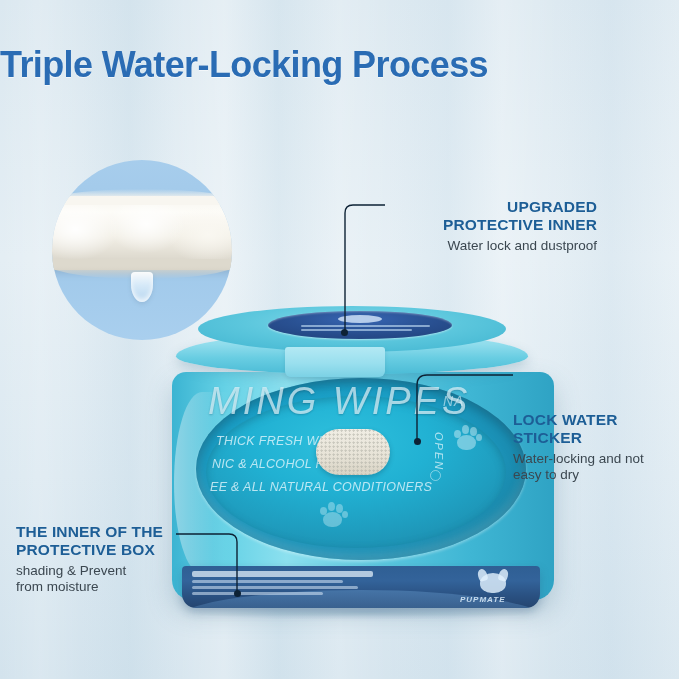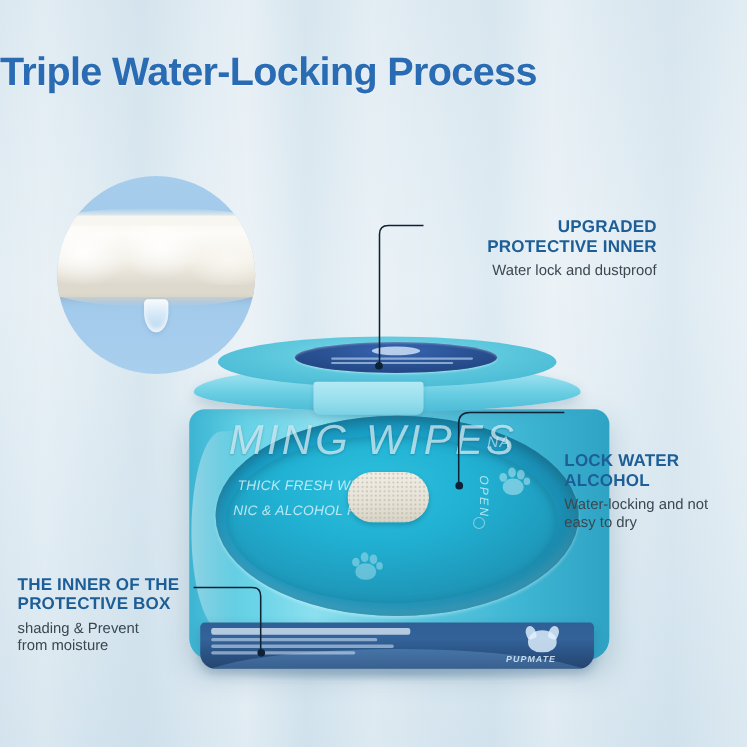--- a/index.html
+++ b/index.html
@@ -400,20 +400,21 @@
     <div id="tub-body"></div>
     <div id="tub-rim-left"></div>
 
     <div id="tub-face"></div>
     <div id="tub-face-inner"></div>
 
     <div class="tub-text" id="txt-wipes">MING  WIPES</div>
     <div class="tub-text" id="txt-na">NA</div>
     <div class="tub-text" id="txt-line1">THICK FRESH WIPES</div>
     <div class="tub-text" id="txt-line2">NIC &amp; ALCOHOL F</div>
+    <div class="tub-text" id="txt-line3">EE &amp; ALL NATURAL CONDITIONERS</div>
     <div class="tub-text" id="txt-open">OPEN</div>
 
     <div id="wipe-sheet"></div>
 
     <div class="paw" id="paw-right">
       <span class="pad p0"></span>
         <span class="pad p1"></span>
         <span class="pad p2"></span>
       <span class="pad p3"></span>
         <span class="pad p4"></span>
@@ -478,21 +479,21 @@
     <div class="c-head">
       <span>UPGRADED</span><br>
       <span>PROTECTIVE INNER</span>
     </div>
     <div class="c-sub">Water lock and dustproof</div>
   </div>
 
   <div class="callout" id="callout-sticker">
     <div class="c-head">
       <span>LOCK WATER</span><br>
-      <span>ALCOHOL</span>
+      <span>STICKER</span>
     </div>
     <div class="c-sub">
       <span>Water-locking and not</span><br>
       <span>easy to dry</span>
     </div>
   </div>
 
   <div class="callout" id="callout-inner">
     <div class="c-head">
       <span>THE INNER OF THE</span><br>

